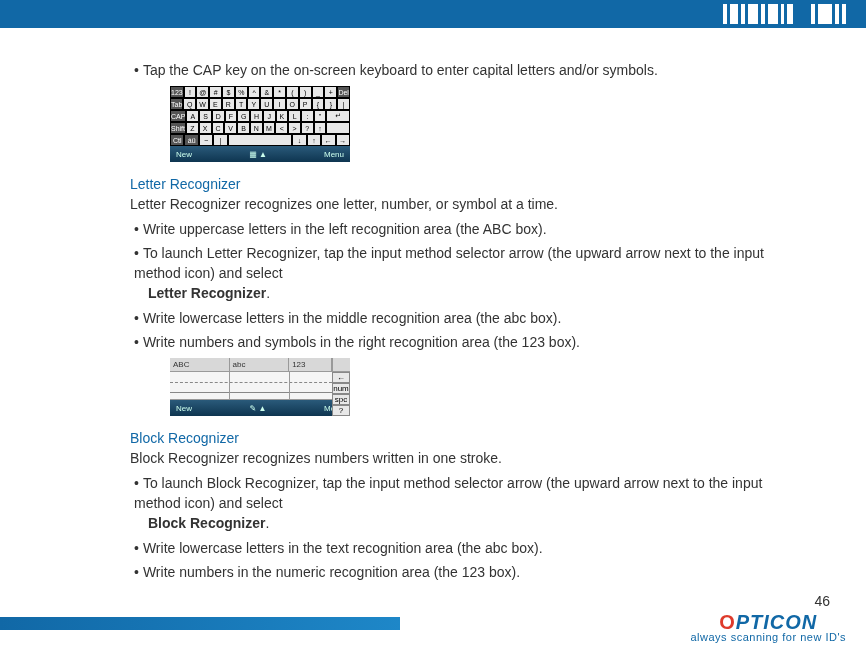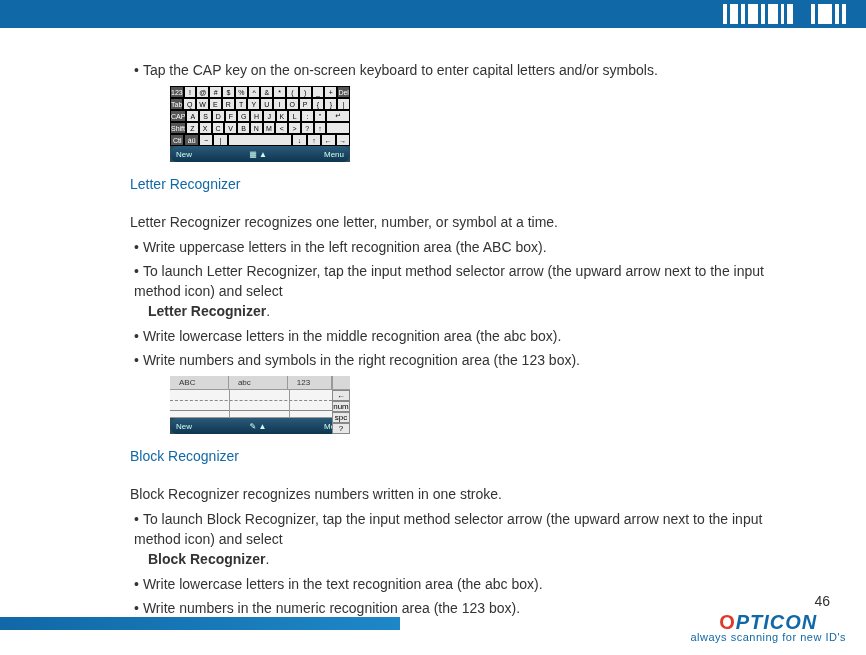--- a/index.html
+++ b/index.html
@@ -51,21 +51,21 @@
     text-align: justify;
   }
   .section-title {
     color: #1168a6;
     font-size: 14px;
     margin-top: 14px;
     margin-bottom: 2px;
     font-weight: 400;
   }
   .para {
-    margin: 20px 0 2px 0;
+    margin: 2px 0 2px 0;
     line-height: 1.45;
   }
   strong { font-weight: 700; }
   .fig {
     margin: 6px 0 6px 40px;
     width: 180px;
     background: #2a4a5a;
     font-size: 8px;
     color: #fff;
   }
@@ -74,29 +74,29 @@
   .kbd-cell {
     border:1px solid #000; background:#e8e8e8; color:#000;
     font-size:7px; display:flex; align-items:center; justify-content:center;
     flex:1;
   }
   .kbd-cell.dark { background:#555; color:#fff; }
   .fig-bottom {
     display:flex; justify-content:space-between; align-items:center;
     height:16px; padding:0 6px;
     background: linear-gradient(to bottom,#2a5a7a,#0e3550);
-    font-size:8px; color:#cfe;border-radius:8px;
+    font-size:8px; color:#cfe;
   }
   
   .lr-top {
     background:#d8d8d8; height:14px; display:flex; color:#333;
     font-size:8px; border-bottom:1px solid #999;
   }
   .lr-top .zone {
-    flex:1; border-right:1px solid #999; padding-left:9px;
+    flex:1; border-right:1px solid #999; padding-left:3px;
     display:flex; align-items:center;
   }
   .lr-write {
     background:#f5f5f5; height:28px; position:relative;
     border-bottom:1px solid #999;
   }
   .lr-write .dashed {
     position:absolute; top:10px; left:0; right:18px;
     border-top:1px dashed #888;
   }

